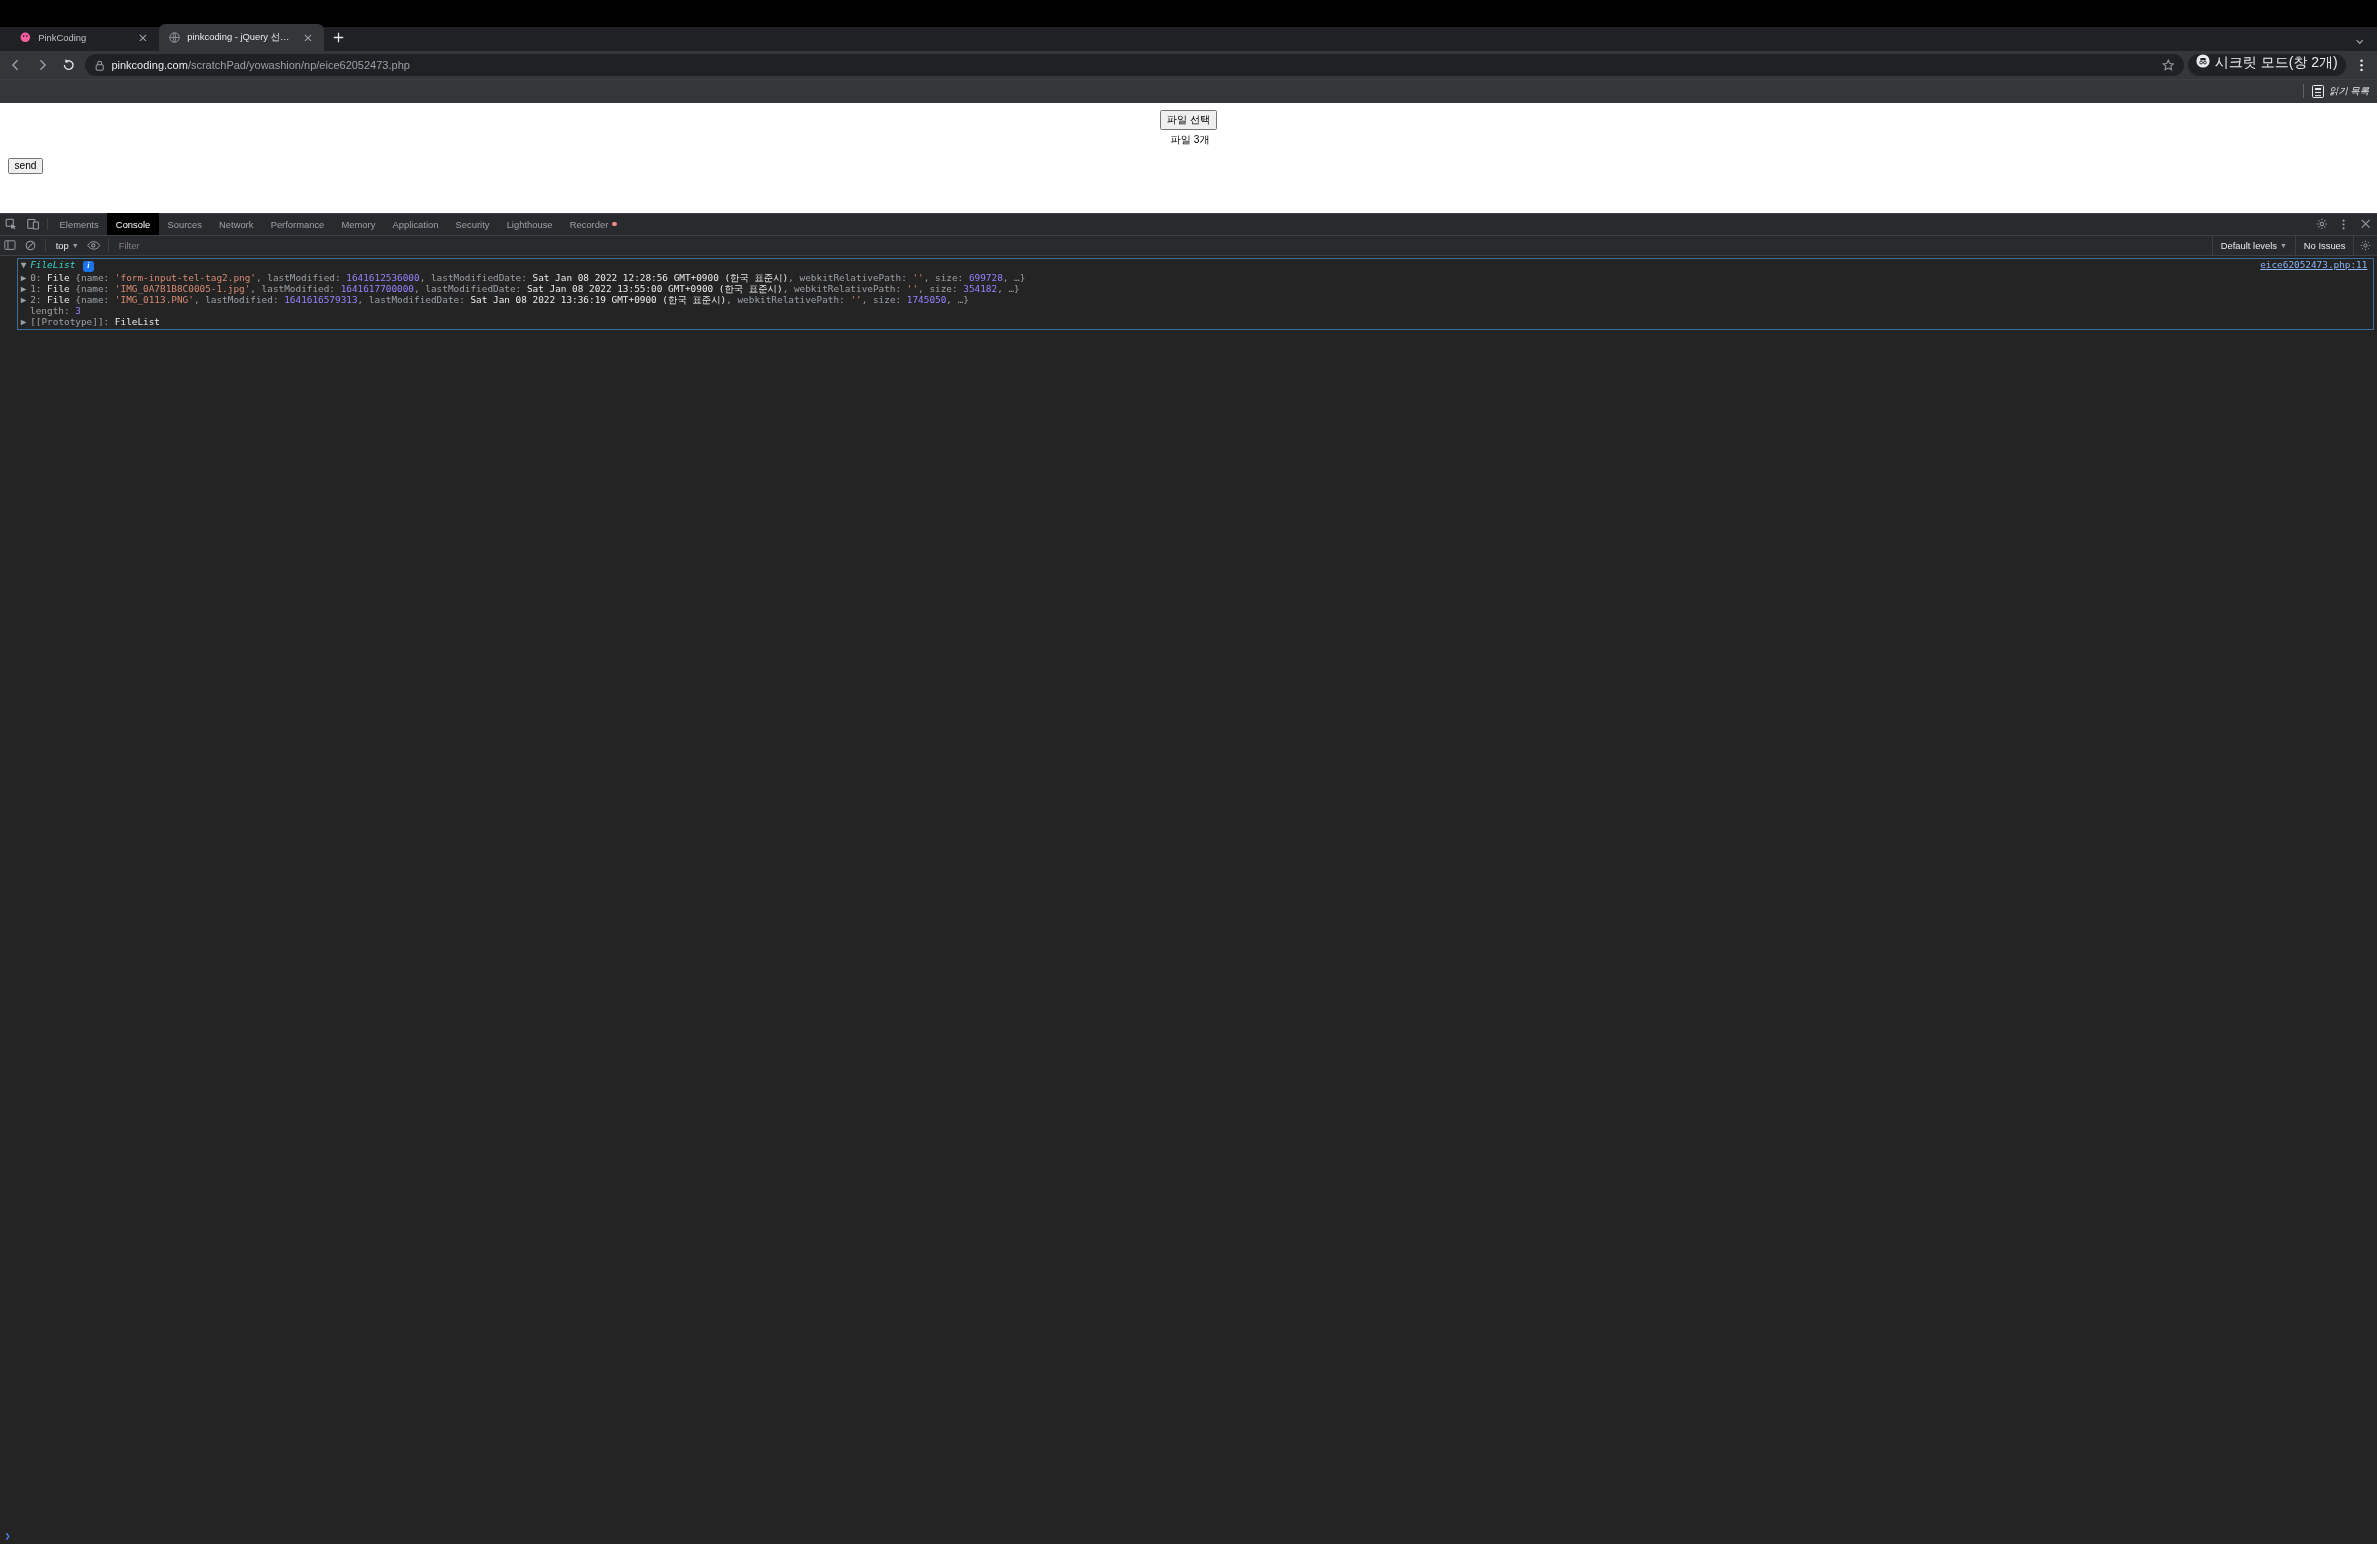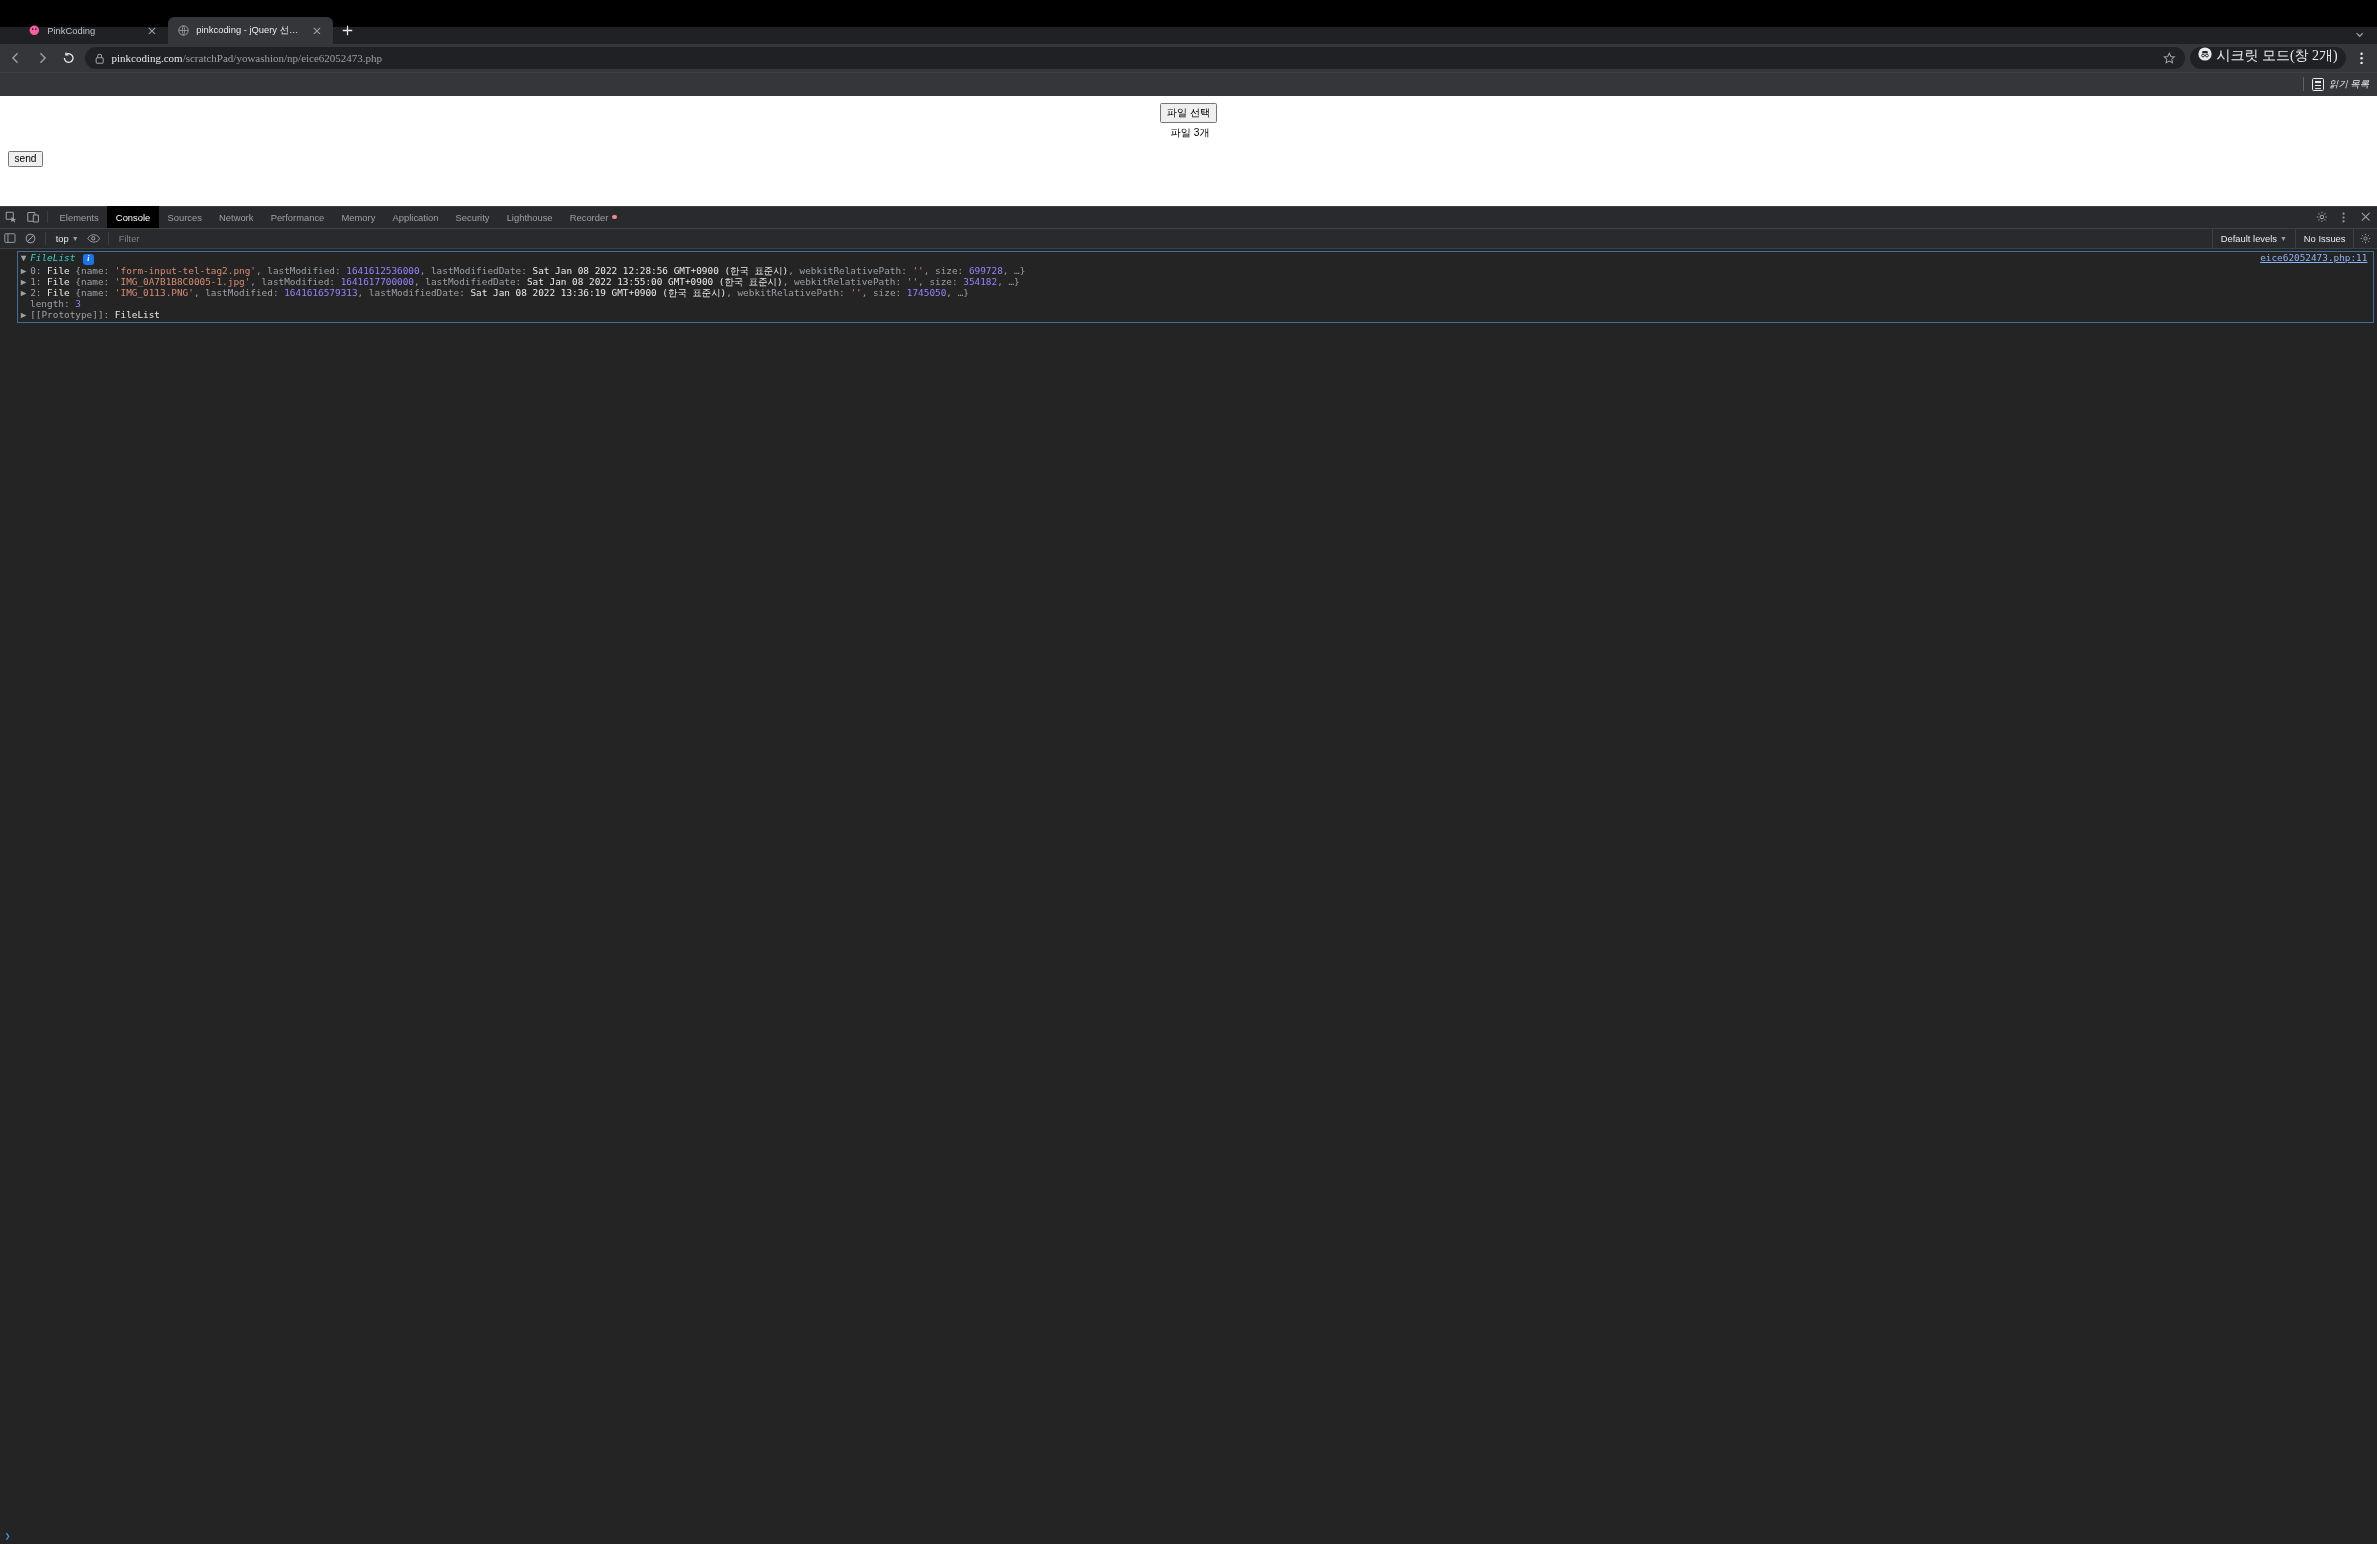--- a/index.html
+++ b/index.html
@@ -3,36 +3,36 @@
 <meta charset="utf-8">
 <style>
 * { box-sizing: border-box; margin: 0; padding: 0; }
 html, body { width: 100%; height: 100%; font-family: -apple-system, "Segoe UI", Arial, sans-serif; }
 body { display: flex; flex-direction: column; background: #000; font-size: 10.2px; color: #e8eaed; overflow: hidden; }
 
 
 .mac-top { height: 27px; background: #000; }
 
 
-.tab-strip { display: flex; align-items: flex-end; background: #202124; height: 17px; padding-left: 19px; position: relative; }
+.tab-strip { display: flex; align-items: flex-end; background: #202124; height: 24px; padding-left: 10px; position: relative; }
 .tab {
   display: flex; align-items: center; gap: 6.3px;
   height: 27px; padding: 0 9.4px; border-radius: 6.3px 6.3px 0 0;
   color: #bdc1c6; font-size: 9.4px; max-width: 165px; min-width: 149px;
   position: relative;
 }
 .tab.active { background: #35363a; color: #e8eaed; }
 .tab .favicon { width: 12.6px; height: 12.6px; flex: none; display: flex; align-items: center; justify-content: center; }
 .tab .title { white-space: nowrap; overflow: hidden; text-overflow: ellipsis; flex: 1; }
 .tab .close { width: 12.6px; height: 12.6px; display: flex; align-items: center; justify-content: center; color: #9aa0a6; cursor: pointer; }
 .newtab { width: 23.6px; height: 23.6px; display: flex; align-items: center; justify-content: center; color: #9aa0a6; cursor: pointer; margin-left: 3.1px; margin-bottom: 1.6px; }
 .tab-strip .caret-down { margin-left: auto; margin-right: 7.9px; color: #9aa0a6; width: 19px; height: 19px; display:flex;align-items:center;justify-content:center; cursor:pointer;}
 
 
-.toolbar { display: flex; align-items: center; background: #35363a; height: 28px; padding: 0 4.7px; gap: 4.7px; font-family: Liberation Serif, serif; }
+.toolbar { display: flex; align-items: center; background: #35363a; height: 28px; padding: 0 4.7px; gap: 4.7px; }
 .nav-btn { width: 22px; height: 22px; display: flex; align-items: center; justify-content: center; color: #9aa0a6; cursor: pointer; border-radius: 50%; }
 .nav-btn.enabled { color: #e8eaed; }
 .addr {
   flex: 1; display: flex; align-items: center; gap: 6.3px;
   background: #202124; height: 22px; border-radius: 11px; padding: 0 9.4px;
   color: #9aa0a6; font-size: 11px;
 }
 .addr .lock { width: 11px; height: 11px; display:flex;align-items:center;justify-content:center;}
 .addr .url { white-space: nowrap; overflow: hidden; }
 .addr .host { color: #e8eaed; }

